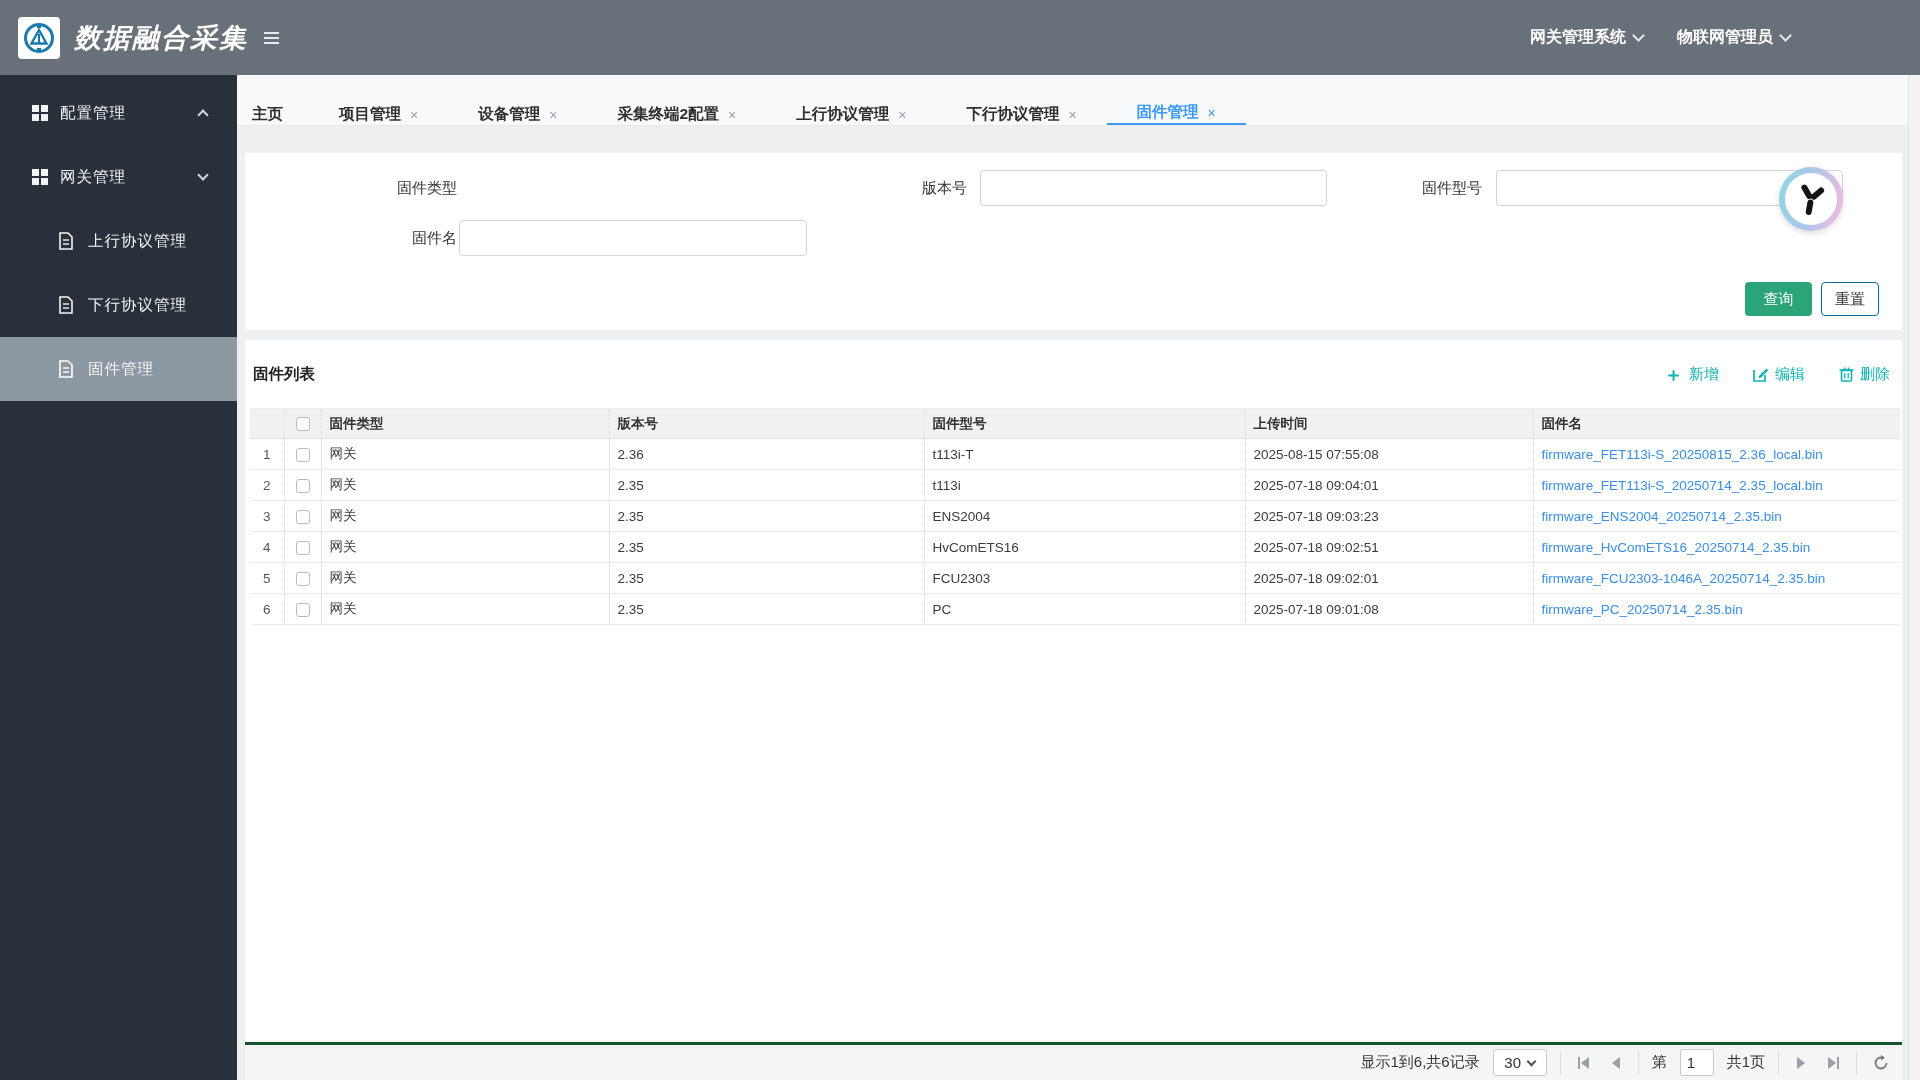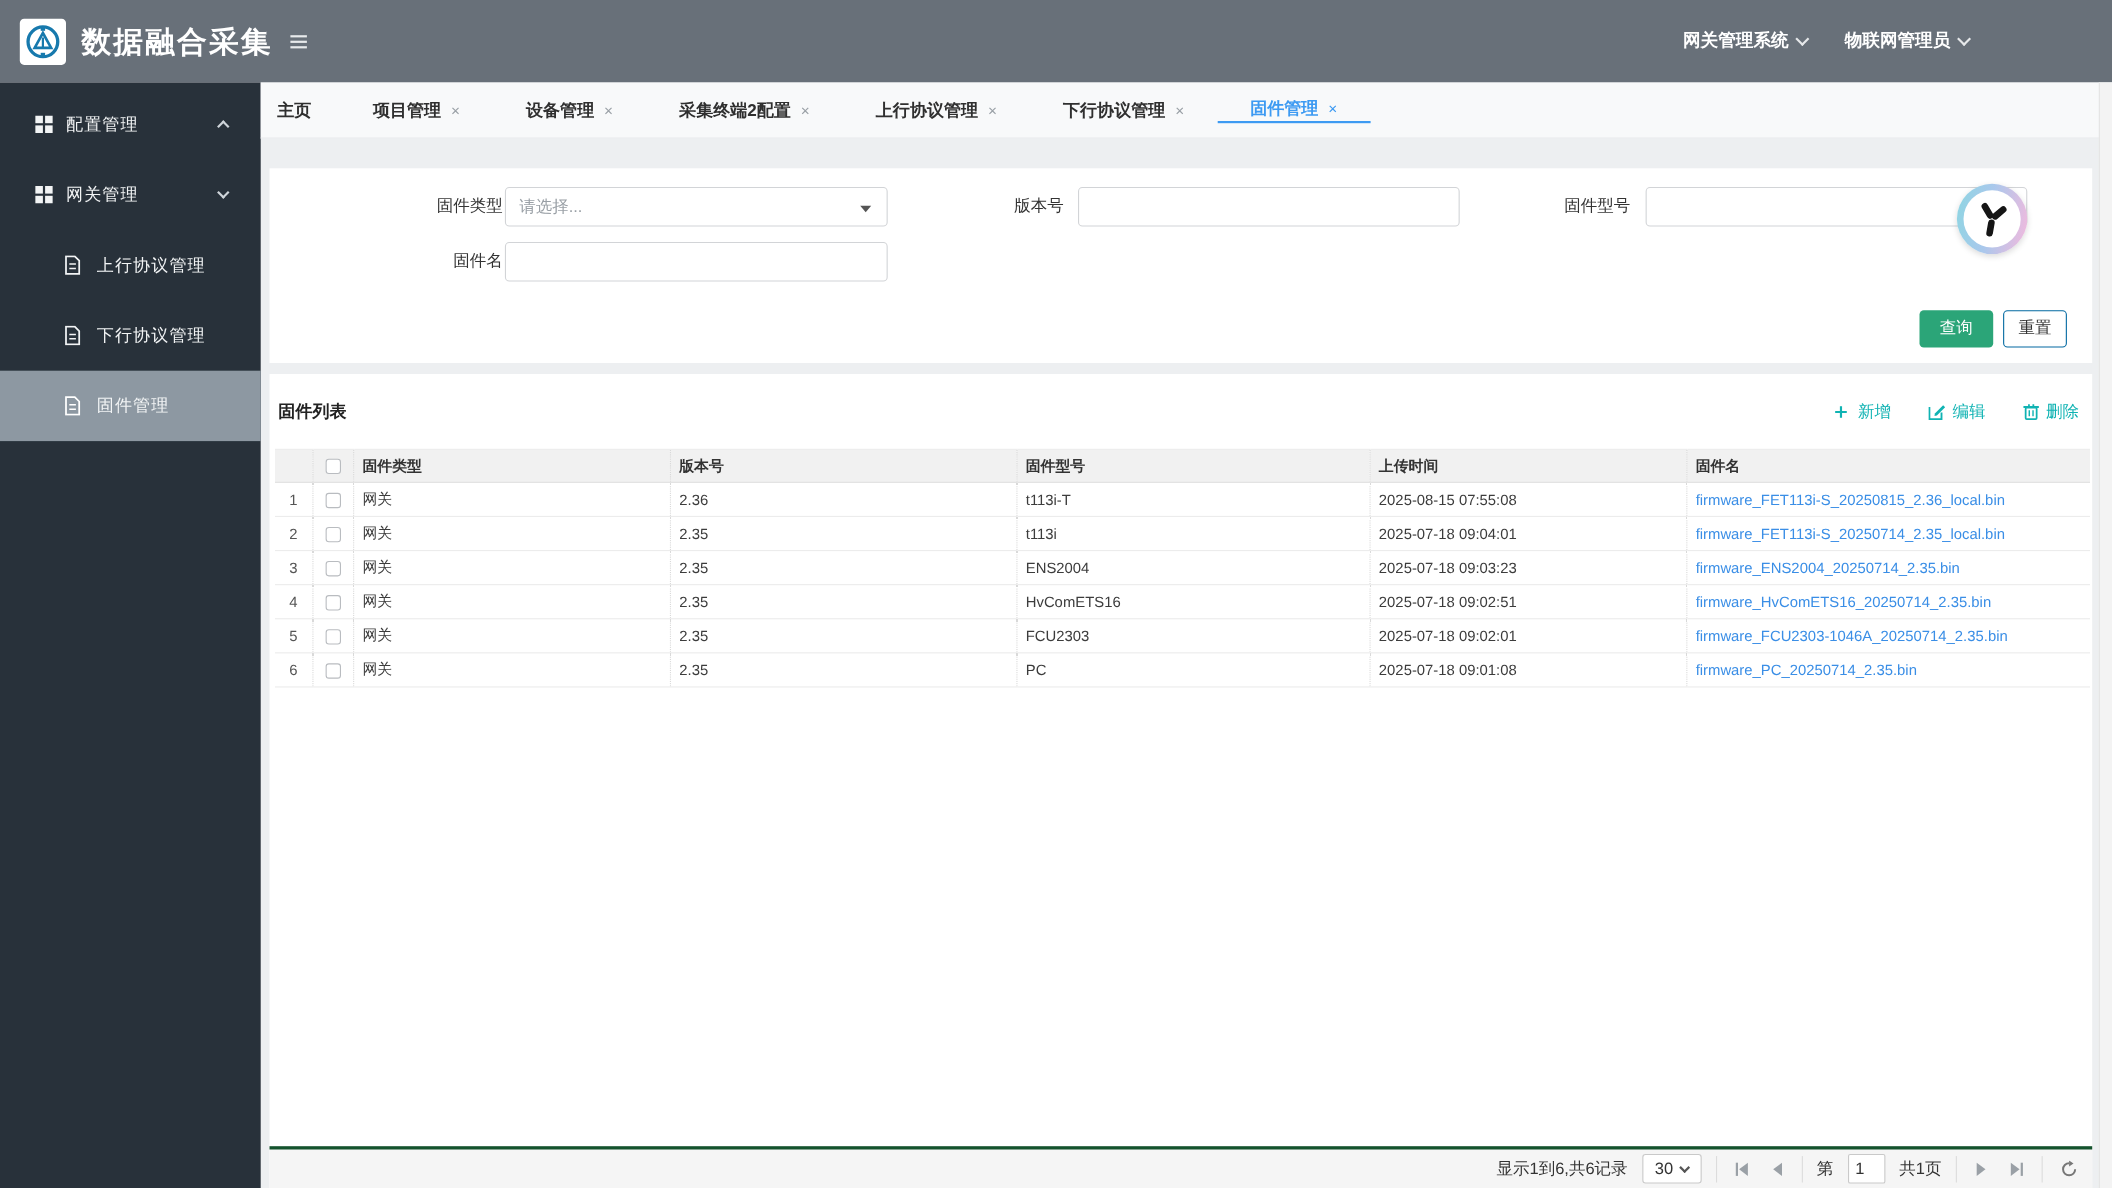--- a/index.html
+++ b/index.html
@@ -4,21 +4,21 @@
 <style>
   * { margin:0; padding:0; box-sizing:border-box; }
   html,body { width:1920px; height:1080px; overflow:hidden;
     font-family:"Liberation Sans","DejaVu Sans",sans-serif; background:#edeff1; }
 
   
   .header { position:absolute; left:0; top:0; width:1920px; height:75px;
     background:#687079; display:flex; align-items:center; }
   .logo-tile { width:42px; height:42px; background:#fff; border-radius:4px;
     margin-left:18px; display:flex; align-items:center; justify-content:center; }
-  .app-title { color:#fff; font-size:27px; font-weight:bold; margin-left:14px; letter-spacing:2px; }
+  .app-title { color:#fff; font-size:27px; font-weight:bold; margin-left:14px; letter-spacing:2px;font-style:italic; }
   .burger { margin-left:16px; display:flex; flex-direction:column; gap:3px; cursor:pointer; }
   .burger i { display:block; width:15px; height:2px; background:#e8eaec; }
   .header-right { margin-left:auto; margin-right:130px; display:flex; align-items:center; gap:34px; }
   .hmenu { color:#fff; font-size:16px; font-weight:bold; display:flex; align-items:center; gap:8px; cursor:pointer; }
   .chev { width:9px; height:9px; border-right:2px solid #e6e8ea; border-bottom:2px solid #e6e8ea;
     transform:rotate(45deg); margin-top:-4px; }
 
   
   .sidebar { position:absolute; left:0; top:75px; width:237px; height:1005px;
     background:#28313a; padding-top:6px; }
@@ -29,21 +29,21 @@
   .side-item .lbl { letter-spacing:1px; }
   .side-item .chev-s { position:absolute; right:30px; width:8px; height:8px;
     border-right:2px solid #cfd5da; border-bottom:2px solid #cfd5da; }
   .chev-s.down { transform:rotate(45deg); margin-top:-4px; }
   .chev-s.up { transform:rotate(-135deg); margin-top:4px; }
   .side-item.active { background:#8d98a2; }
 
   
   .main { position:absolute; left:237px; top:75px; right:0; bottom:0; }
   .tabbar { position:absolute; left:0; top:0; right:0; height:51px; background:#f8f9fa;
-    border-bottom:1px solid #e7e9eb; display:flex; align-items:center; padding-left:0; }
+    border-bottom:1px solid #e7e9eb; display:flex; align-items:flex-end; padding-left:0; }
   .tab { display:flex; align-items:center; gap:9px; padding:0 30px; font-size:15.5px;
     font-weight:600; color:#2f2f2f; cursor:pointer; }
   .tab.home { padding:0 26px 0 15px; font-weight:700; }
   .tab .x { color:#9aa0a6; font-size:14px; font-weight:400; }
   .tab.active { color:#3d9af2; border-bottom:2px solid #3d9af2; }
   .tab.active .x { color:#3d9af2; }
 
   
   .search-panel { position:absolute; left:8px; top:78px; width:1657px; height:177px; background:#fff; }
   .f-label { position:absolute; font-size:15px; color:#333; text-align:right; line-height:36px; }
@@ -209,24 +209,20 @@
       <span class="x">×</span>
     </div>
     <div class="tab active">
       <span>固件管理</span>
       <span class="x">×</span>
     </div>
   </div>
 
   <div class="search-panel">
     <div class="f-label" style="left:0; top:17px; width:212px;">固件类型</div>
-    <div class="f-field f-select" style="left:214px; top:17px; width:348px;">
-      <span class="ph">请选择...</span>
-      <span class="arr"></span>
-    </div>
 
     <div class="f-label" style="left:562px; top:17px; width:160px;">版本号</div>
     <div class="f-field" style="left:735px; top:17px; width:347px;">
       <input class="f-input" type="text" style="">
     </div>
 
     <div class="f-label" style="left:1000px; top:17px; width:237px;">固件型号</div>
     <div class="f-field" style="left:1251px; top:17px; width:347px;">
       <input class="f-input" type="text" style="">
     </div>

